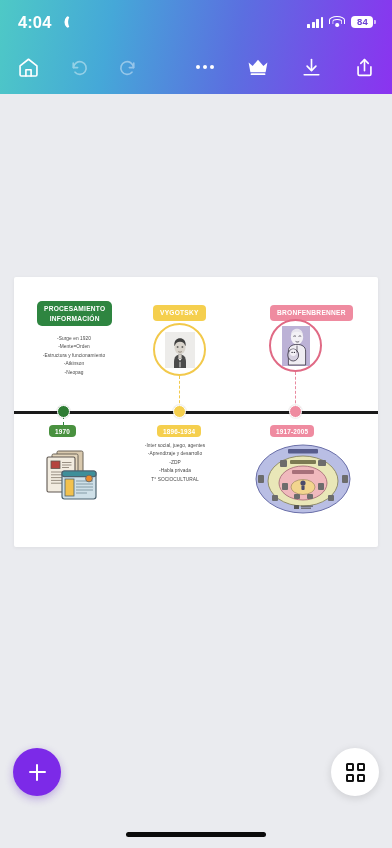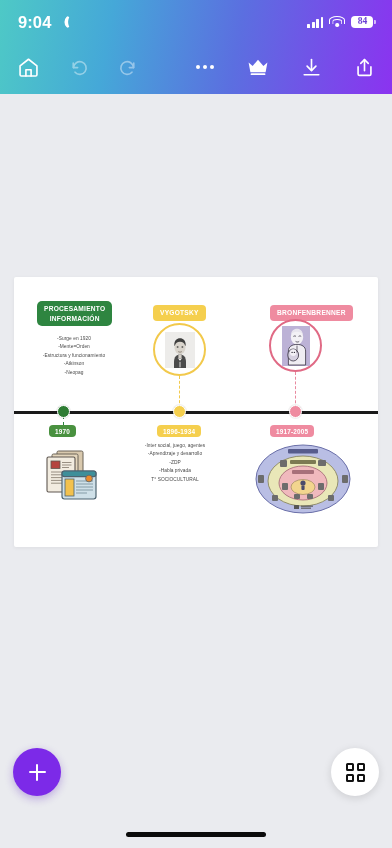--- a/index.html
+++ b/index.html
@@ -21,21 +21,21 @@
     justify-content:space-between; padding:4px 16px 0 18px;
   }
   .status-left { display:flex; align-items:center; gap:6px; }
   .clock { color:#fff; font-size:16.5px; font-weight:700; letter-spacing:.1px; }
   .moon { width:14px; height:14px; position:relative; display:inline-block; }
   .moon::before{
     content:""; position:absolute; inset:0; border-radius:50%;
     background:#fff;
     clip-path: path("M14 0 A7 7 0 1 0 14 14 A9 9 0 0 1 14 0 Z");
   }
-  .status-right { display:flex; align-items:center; gap:6px;font-family:Liberation Serif, serif; }
+  .status-right { display:flex; align-items:center; gap:6px; }
   .bars { display:flex; align-items:flex-end; gap:1.6px; height:11px; }
   .bars i { width:2.8px; background:#fff; border-radius:.6px; display:block; }
   .bars i:nth-child(1){height:4px}
   .bars i:nth-child(2){height:6px}
   .bars i:nth-child(3){height:8.5px}
   .bars i:nth-child(4){height:11px}
   .wifi { width:16px; height:12px; position:relative; }
   .wifi span { position:absolute; left:50%; transform:translateX(-50%);
     border:1.8px solid #fff; border-bottom:none; border-radius:50% 50% 0 0; }
   .wifi span:nth-child(1){ width:16px; height:8px; top:0; }
@@ -166,21 +166,21 @@
 </style>
 </head>
 <body>
 
 <div id="app">
 
   <div class="header">
 
     <div class="statusbar">
       <div class="status-left">
-        <span class="clock">9:04</span>
+        <span class="clock">4:04</span>
         <span class="moon"></span>
       </div>
       <div class="status-right">
         <span class="bars">
           <i></i>
             <i></i>
             <i></i>
             <i></i>
         </span>
         <span class="wifi">

